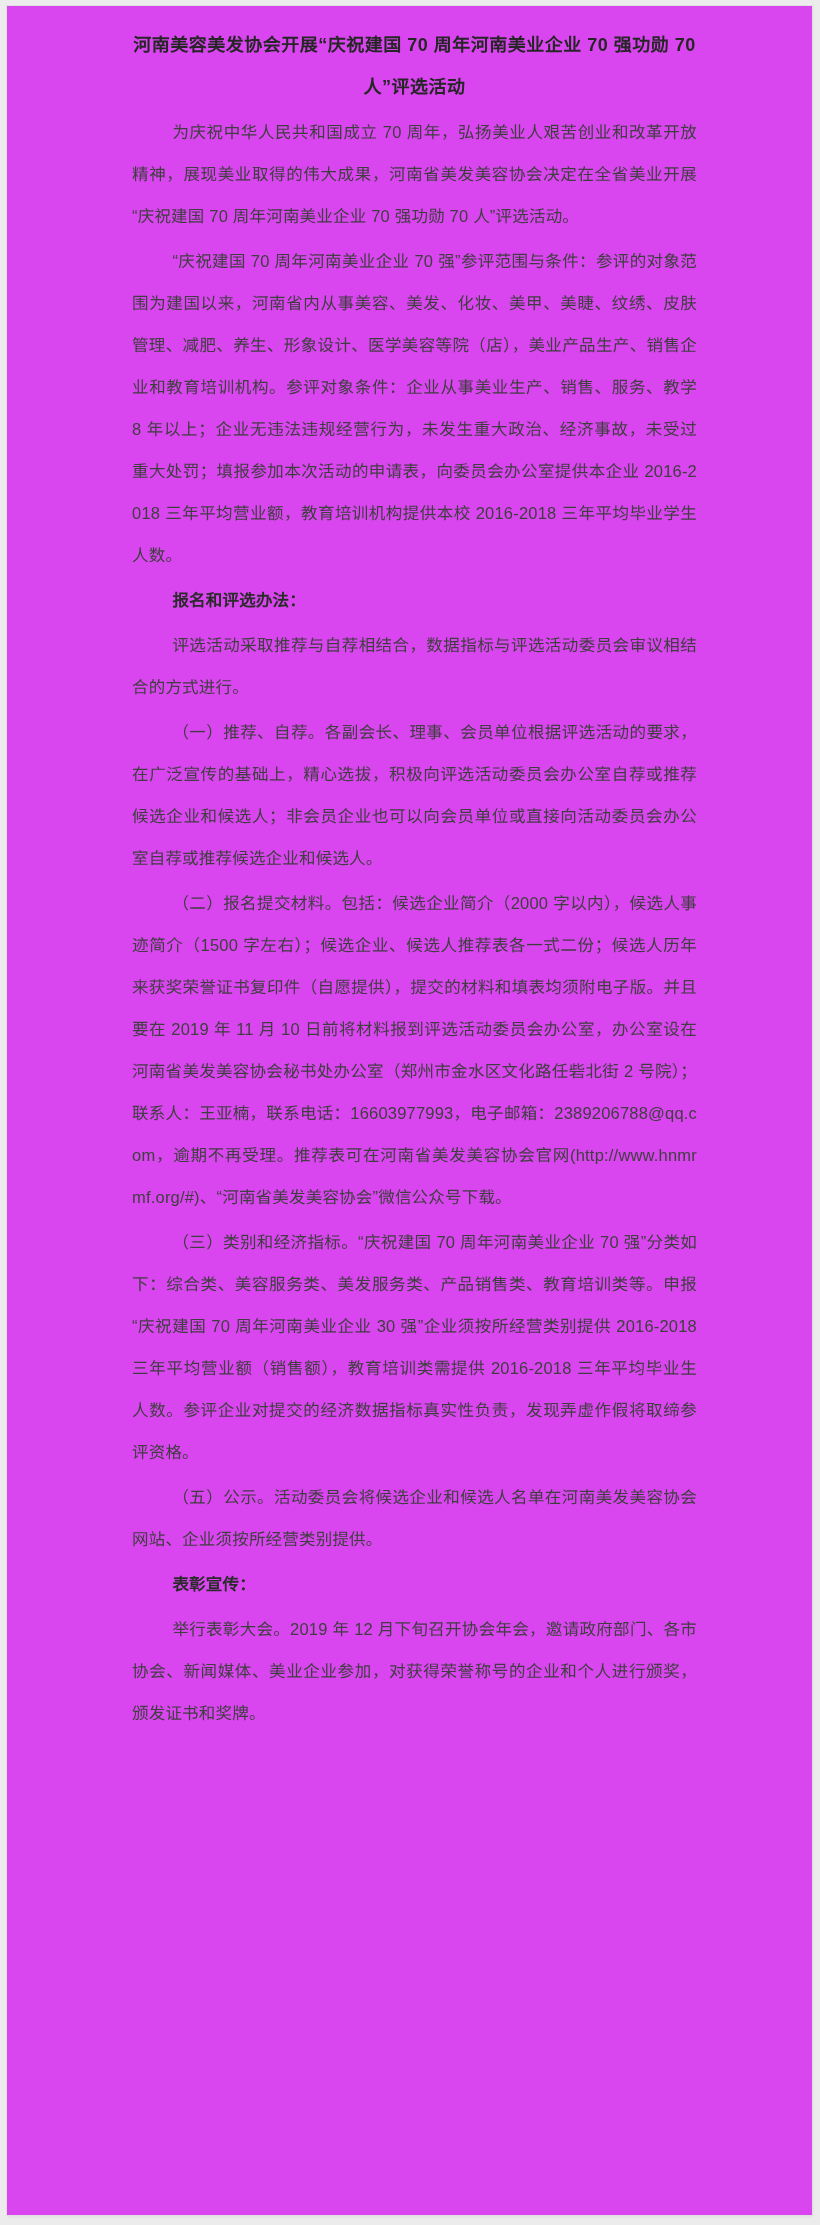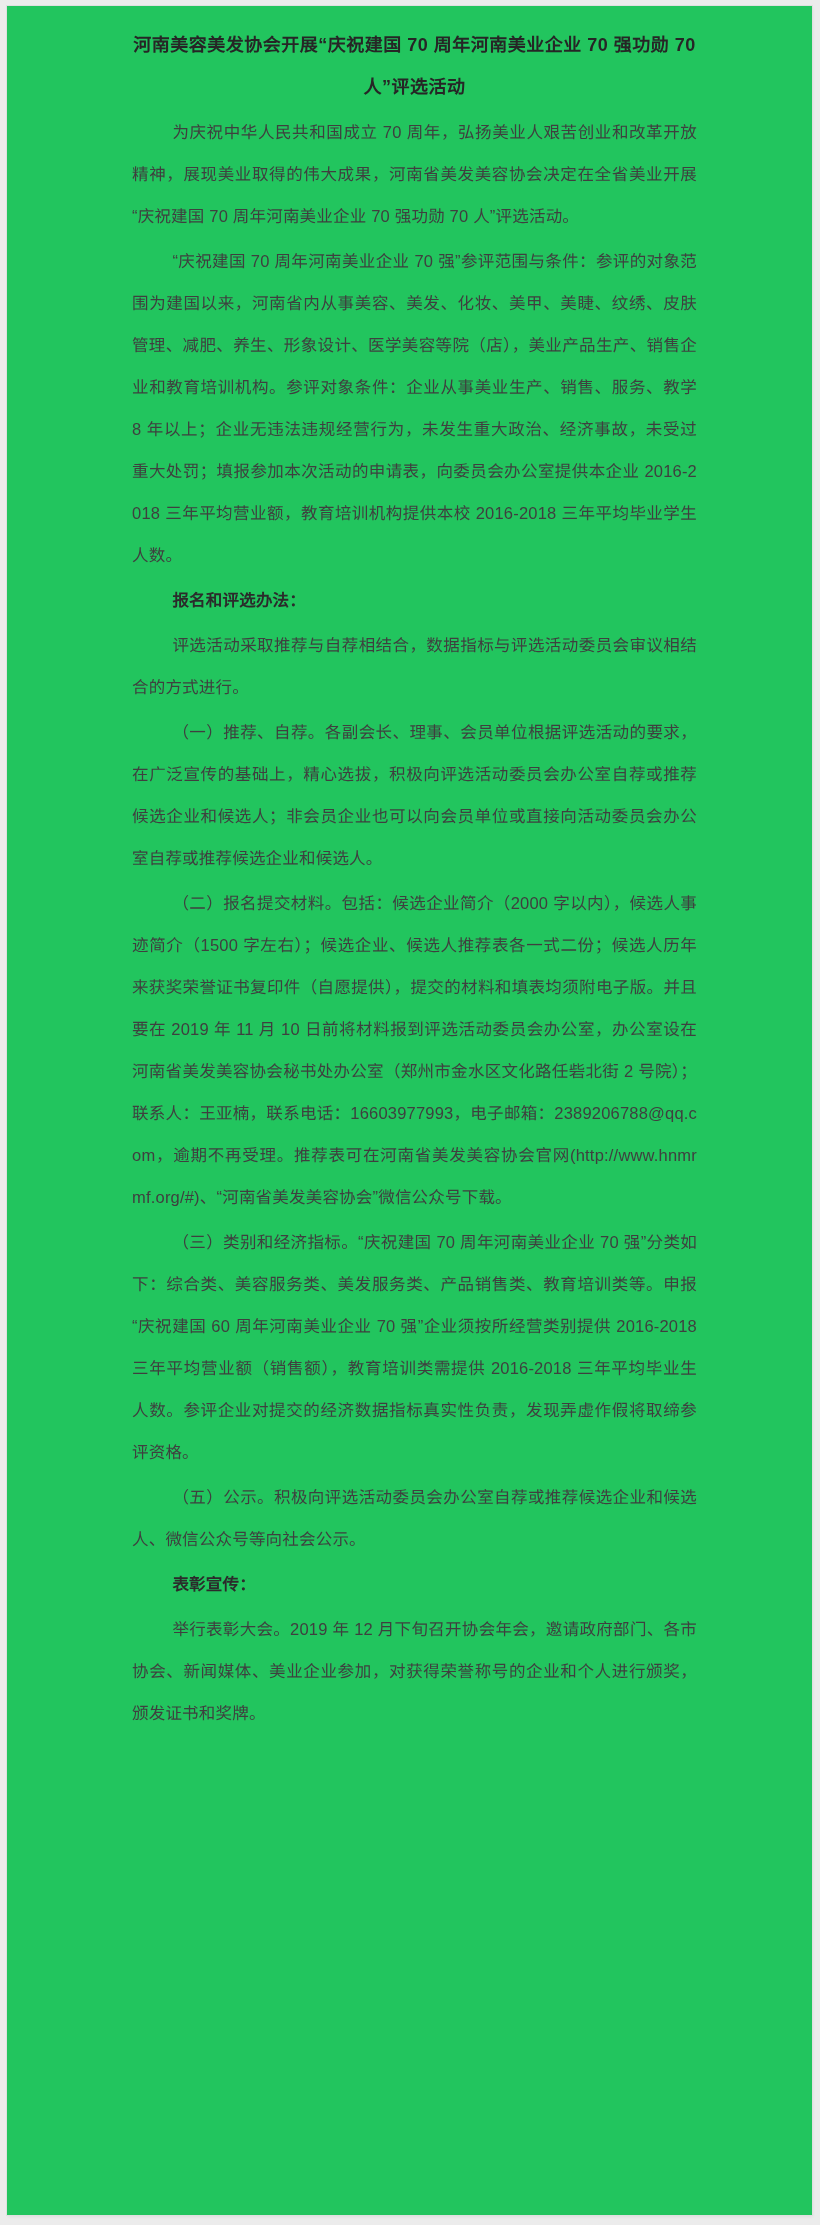--- a/index.html
+++ b/index.html
@@ -19,21 +19,21 @@
     width: 820px;
     height: 2225px;
     background: #ececec;
   }
   .article-card {
     position: absolute;
     left: 7px;
     top: 6px;
     width: 805px;
     height: 2209px;
-    background: #22c55e;
+    background: #d946ef;
     box-shadow: 0 0 0 1px #e0e0e0, 1px 2px 3px rgba(0,0,0,0.06);
     box-sizing: border-box;
     padding: 18px 112px 0 122px;
   }
   .article-title {
     margin: 0;
     font-size: 18px;
     font-weight: bold;
     color: #262626;
     text-align: center;
@@ -62,18 +62,18 @@
 <div class="page">
   <div class="article-card">
     <h1 class="article-title">河南美容美发协会开展“庆祝建国 70 周年河南美业企业 70 强功勋 70 人”评选活动</h1>
 
     <p class="para">为庆祝中华人民共和国成立 70 周年，弘扬美业人艰苦创业和改革开放精神，展现美业取得的伟大成果，河南省美发美容协会决定在全省美业开展“庆祝建国 70 周年河南美业企业 70 强功勋 70 人”评选活动。</p>
     <p class="para">“庆祝建国 70 周年河南美业企业 70 强”参评范围与条件：参评的对象范围为建国以来，河南省内从事美容、美发、化妆、美甲、美睫、纹绣、皮肤管理、减肥、养生、形象设计、医学美容等院（店），美业产品生产、销售企业和教育培训机构。参评对象条件：企业从事美业生产、销售、服务、教学 8 年以上；企业无违法违规经营行为，未发生重大政治、经济事故，未受过重大处罚；填报参加本次活动的申请表，向委员会办公室提供本企业 2016-2018 三年平均营业额，教育培训机构提供本校 2016-2018 三年平均毕业学生人数。</p>
     <p class="para heading">报名和评选办法：</p>
     <p class="para">评选活动采取推荐与自荐相结合，数据指标与评选活动委员会审议相结合的方式进行。</p>
     <p class="para">（一）推荐、自荐。各副会长、理事、会员单位根据评选活动的要求，在广泛宣传的基础上，精心选拔，积极向评选活动委员会办公室自荐或推荐候选企业和候选人；非会员企业也可以向会员单位或直接向活动委员会办公室自荐或推荐候选企业和候选人。</p>
     <p class="para">（二）报名提交材料。包括：候选企业简介（2000 字以内），候选人事迹简介（1500 字左右）；候选企业、候选人推荐表各一式二份；候选人历年来获奖荣誉证书复印件（自愿提供），提交的材料和填表均须附电子版。并且要在 2019 年 11 月 10 日前将材料报到评选活动委员会办公室，办公室设在河南省美发美容协会秘书处办公室（郑州市金水区文化路任砦北街 2 号院）；联系人：王亚楠，联系电话：16603977993，电子邮箱：2389206788@qq.com，逾期不再受理。推荐表可在河南省美发美容协会官网(http://www.hnmrmf.org/#)、“河南省美发美容协会”微信公众号下载。</p>
-    <p class="para">（三）类别和经济指标。“庆祝建国 70 周年河南美业企业 70 强”分类如下：综合类、美容服务类、美发服务类、产品销售类、教育培训类等。申报“庆祝建国 60 周年河南美业企业 70 强”企业须按所经营类别提供 2016-2018 三年平均营业额（销售额），教育培训类需提供 2016-2018 三年平均毕业生人数。参评企业对提交的经济数据指标真实性负责，发现弄虚作假将取缔参评资格。</p>
-    <p class="para">（五）公示。积极向评选活动委员会办公室自荐或推荐候选企业和候选人、微信公众号等向社会公示。</p>
+    <p class="para">（三）类别和经济指标。“庆祝建国 70 周年河南美业企业 70 强”分类如下：综合类、美容服务类、美发服务类、产品销售类、教育培训类等。申报“庆祝建国 70 周年河南美业企业 30 强”企业须按所经营类别提供 2016-2018 三年平均营业额（销售额），教育培训类需提供 2016-2018 三年平均毕业生人数。参评企业对提交的经济数据指标真实性负责，发现弄虚作假将取缔参评资格。</p>
+    <p class="para">（五）公示。活动委员会将候选企业和候选人名单在河南美发美容协会网站、企业须按所经营类别提供。</p>
     <p class="para heading">表彰宣传：</p>
     <p class="para">举行表彰大会。2019 年 12 月下旬召开协会年会，邀请政府部门、各市协会、新闻媒体、美业企业参加，对获得荣誉称号的企业和个人进行颁奖，颁发证书和奖牌。</p>
   </div>
 </div>
 
 </body></html>

